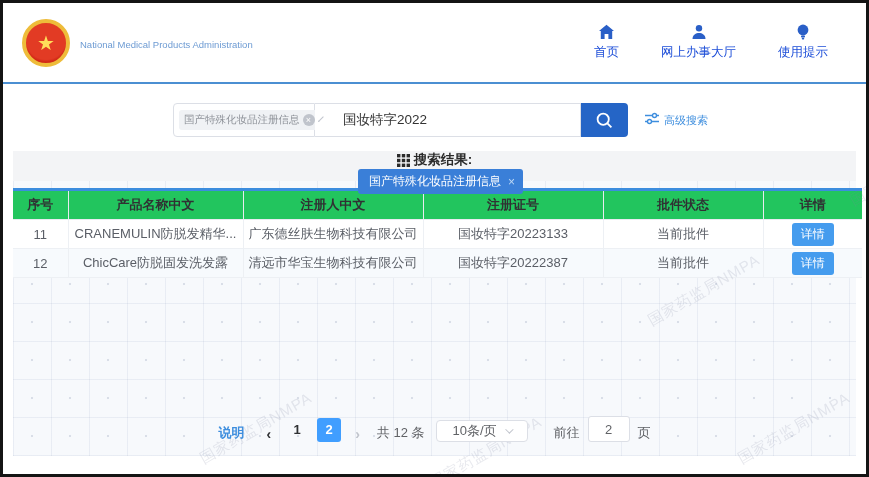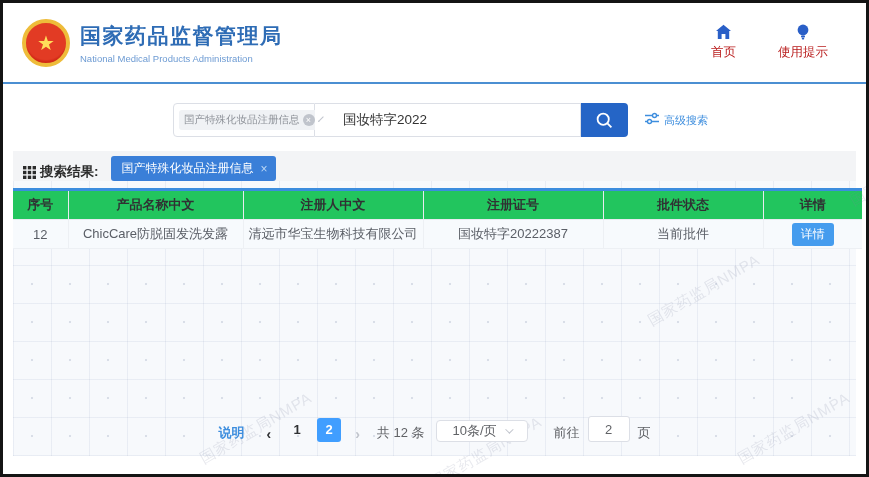--- a/index.html
+++ b/index.html
@@ -26,21 +26,21 @@
     border:4px solid #eebc3a;
     display:flex; align-items:center; justify-content:center;
     color:#ffde5a; font-size:20px; line-height:1;
   }
   .brand-text .cn { color:#2e6cb5; font-size:21px; font-weight:bold; letter-spacing:1.5px; }
   .brand-text .en { color:#6d9bd3; font-size:9.5px; margin-top:3px; }
   .app-title { display:flex; align-items:center; gap:6px; margin-left:28px; margin-top:-6px;}
   .app-title .txt { font-size:17px; color:#2b2b2b; font-weight:600; letter-spacing:1px; }
   .top-nav { margin-left:auto; display:flex; gap:42px; margin-right:14px; }
   .nav-item { display:flex; flex-direction:column; align-items:center; gap:4px; cursor:pointer; }
-  .nav-item .label { font-size:12.5px; color:#b91c1c; }
+  .nav-item .label { font-size:12.5px; color:#1d4ed8; }
   .nav-item svg { display:block; }
 
   
   .search-section {
     background:#fff; padding:19px 0 14px 170px;
     display:flex; align-items:center;
   }
   .search-bar { display:flex; height:34px; }
   .search-select {
     width:142px; background:#fff;
@@ -84,21 +84,21 @@
     background-size:38px 38px;
   }
   .watermark {
     position:absolute; transform:rotate(-30deg);
     font-size:15px; letter-spacing:1px; color:rgba(125,135,160,0.18);
     white-space:nowrap; pointer-events:none;
   }
 
   .results-bar {
     position:relative; height:30px; background:#f3f4f6;
-    display:flex; align-items:flex-end; padding:0 10px;
+    display:flex; align-items:center; padding:0 10px;flex-direction:column;
   }
   .results-label { display:flex; align-items:center; gap:4px; font-size:13.5px; color:#2b2b2b; font-weight:bold; }
   .filter-tag {
     margin-left:12px; background:#3a7fd8; color:#fff; font-size:12px;
     padding:4px 8px 4px 11px; border-radius:3px;
     display:flex; align-items:center; gap:7px;
   }
   .filter-tag .tag-x { color:#bcd8f5; font-size:12px; cursor:pointer; }
 
   
@@ -154,32 +154,40 @@
 
   .footer-strip { height:19px; background:#fff; }
 </style>
 </head>
 <body>
 
 <div class="header">
   <div class="brand">
     <div class="emblem">★</div>
     <div class="brand-text">
-      <div class="cn">国家药品监督管理局</div>
       <div class="en">National Medical Products Administration</div>
     </div>
   </div>
   <div class="top-nav">
     <div class="nav-item">
       <span>
         <svg width="17" height="16" viewBox="0 0 17 16">
             <path d="M8.5 0.8 L16 7 H14.2 V15 H10.4 V10 H6.6 V15 H2.8 V7 H1 Z" fill="#2a5fc7"></path>
           </svg>
       </span>
       <span class="label">首页</span>
+    </div>
+    <div class="nav-item">
+      <span>
+        <svg width="16" height="16" viewBox="0 0 16 16">
+            <circle cx="8" cy="4.2" r="3.2" fill="#2a5fc7"></circle>
+            <path d="M1.5 15 C1.5 10.8 5 9 8 9 C11 9 14.5 10.8 14.5 15 Z" fill="#2a5fc7"></path>
+          </svg>
+      </span>
+      <span class="label">网上办事大厅</span>
     </div>
     <div class="nav-item">
       <span>
         <svg width="14" height="16" viewBox="0 0 14 16">
             <circle cx="7" cy="6" r="5.4" fill="#2a5fc7"></circle>
             <rect x="5" y="11.4" width="4" height="2.2" rx="0.8" fill="#2a5fc7"></rect>
             <rect x="5.8" y="13.8" width="2.4" height="1.6" rx="0.7" fill="#2a5fc7"></rect>
           </svg>
       </span>
       <span class="label">使用提示</span>
@@ -261,20 +269,28 @@
       <tr>
         <th>序号</th>
         <th>产品名称中文</th>
         <th>注册人中文</th>
         <th>注册证号</th>
         <th>批件状态</th>
         <th>详情</th>
       </tr>
     </thead>
     <tbody>
+      <tr>
+        <td>11</td>
+        <td>CRANEMULIN防脱发精华...</td>
+        <td>广东德丝肤生物科技有限公司</td>
+        <td>国妆特字20223133</td>
+        <td>当前批件</td>
+        <td><button class="detail-btn">详情</button></td>
+      </tr>
       <tr class="striped">
         <td>12</td>
         <td>ChicCare防脱固发洗发露</td>
         <td>清远市华宝生物科技有限公司</td>
         <td>国妆特字20222387</td>
         <td>当前批件</td>
         <td><button class="detail-btn">详情</button></td>
       </tr>
     </tbody>
   </table>

